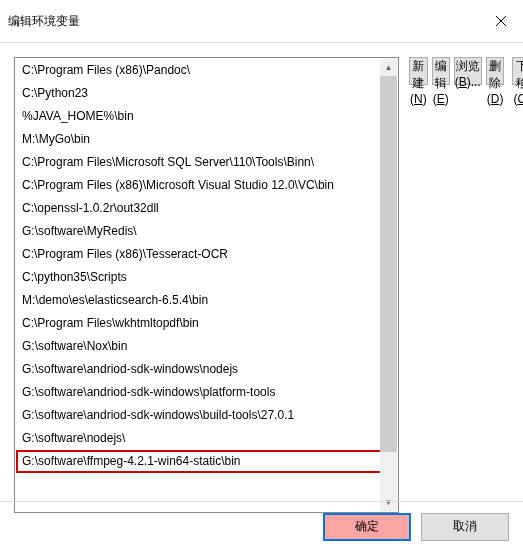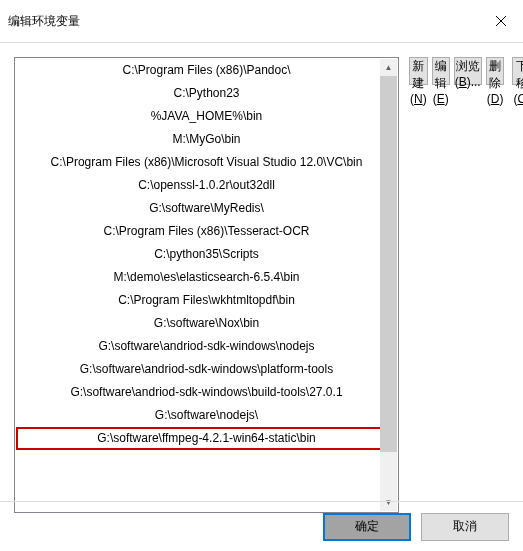--- a/index.html
+++ b/index.html
@@ -1,56 +1,57 @@
 <!DOCTYPE html>
 <html><head>
 <meta charset="utf-8">
 <style>
 * { box-sizing: border-box; margin: 0; padding: 0; }
 body { font-family: "Microsoft YaHei", "Segoe UI", sans-serif; font-size: 12px; background: #fff; width: 523px; height: 551px; overflow: hidden; }
 .titlebar { display: flex; align-items: center; height: 43px; padding: 0 0 0 8px; border-bottom: 1px solid #ddd; }
 .titlebar-title { flex: 1; font-size: 12px; }
 .close-btn { width: 45px; height: 30px; display: flex; align-items: center; justify-content: center; cursor: pointer; }
 .content { display: flex; padding: 14px 14px 0 14px; height: 470px; }
-.listbox { width: 395px; border: 1px solid #828790; position: relative; padding: 1px; text-align: center; }
+.listbox { width: 395px; border: 1px solid #828790; position: relative; padding: 1px; }
 .list-inner { height: 100%; overflow: hidden; }
 .list-item { padding: 4px 6px; font-size: 12px; white-space: nowrap; overflow: hidden; text-overflow: ellipsis; line-height: 15px; }
 .list-item.highlighted { outline: 2px solid #c00; outline-offset: -2px; }
 .scrollbar { position: absolute; right: 1px; top: 1px; bottom: 1px; width: 17px; background: #f0f0f0; display: flex; flex-direction: column; }
 .sb-btn { height: 17px; background: #f0f0f0; display: flex; align-items: center; justify-content: center; font-size: 8px; color: #606060; }
 .sb-track { flex: 1; position: relative; }
 .sb-thumb { position: absolute; left: 0; right: 0; top: 0; height: 90%; background: #cdcdcd; }
 .buttons-col { width: 100px; margin-left: 10px; display: flex; flex-direction: row; gap: 4px; }
 .btn { width: 100%; height: 28px; background: #e1e1e1; border: 1px solid #adadad; font-size: 12px; font-family: inherit; cursor: pointer; }
 .btn u { text-decoration: underline; }
 .spacer-sm { height: 35px; }
 .spacer-md { height: 30px; }
 .footer { position: absolute; bottom: 0; left: 0; right: 0; height: 50px; border-top: 1px solid #ddd; display: flex; align-items: center; justify-content: flex-end; padding-right: 14px; gap: 10px; }
 .footer .btn { width: 88px; }
-.footer .btn.primary { border: 2px solid #0078d7; background: #a3a3a3; }
+.footer .btn.primary { border: 2px solid #0078d7; background: #fca5a5; }
 </style>
 </head>
 <body>
 
 <div class="titlebar">
   <div class="titlebar-title">编辑环境变量</div>
   <div class="close-btn">
     <svg width="10" height="10" viewBox="0 0 10 10">
         <path d="M0 0 L10 10 M10 0 L0 10" stroke="#000" stroke-width="1" fill="none"></path>
       </svg>
   </div>
 </div>
 
 <div class="content">
   <div class="listbox">
     <div class="list-inner" id="list-inner">
         <div class="list-item">C:\Program Files (x86)\Pandoc\</div>
         <div class="list-item">C:\Python23</div>
         <div class="list-item">%JAVA_HOME%\bin</div>
         <div class="list-item">M:\MyGo\bin</div>
+        <div class="list-item">C:\Program Files\Microsoft SQL Server\110\Tools\Binn\</div>
         <div class="list-item">C:\Program Files (x86)\Microsoft Visual Studio 12.0\VC\bin</div>
         <div class="list-item">C:\openssl-1.0.2r\out32dll</div>
         <div class="list-item">G:\software\MyRedis\</div>
         <div class="list-item">C:\Program Files (x86)\Tesseract-OCR</div>
         <div class="list-item">C:\python35\Scripts</div>
         <div class="list-item">M:\demo\es\elasticsearch-6.5.4\bin</div>
         <div class="list-item">C:\Program Files\wkhtmltopdf\bin</div>
         <div class="list-item">G:\software\Nox\bin</div>
         <div class="list-item">G:\software\andriod-sdk-windows\nodejs</div>
         <div class="list-item">G:\software\andriod-sdk-windows\platform-tools</div>

